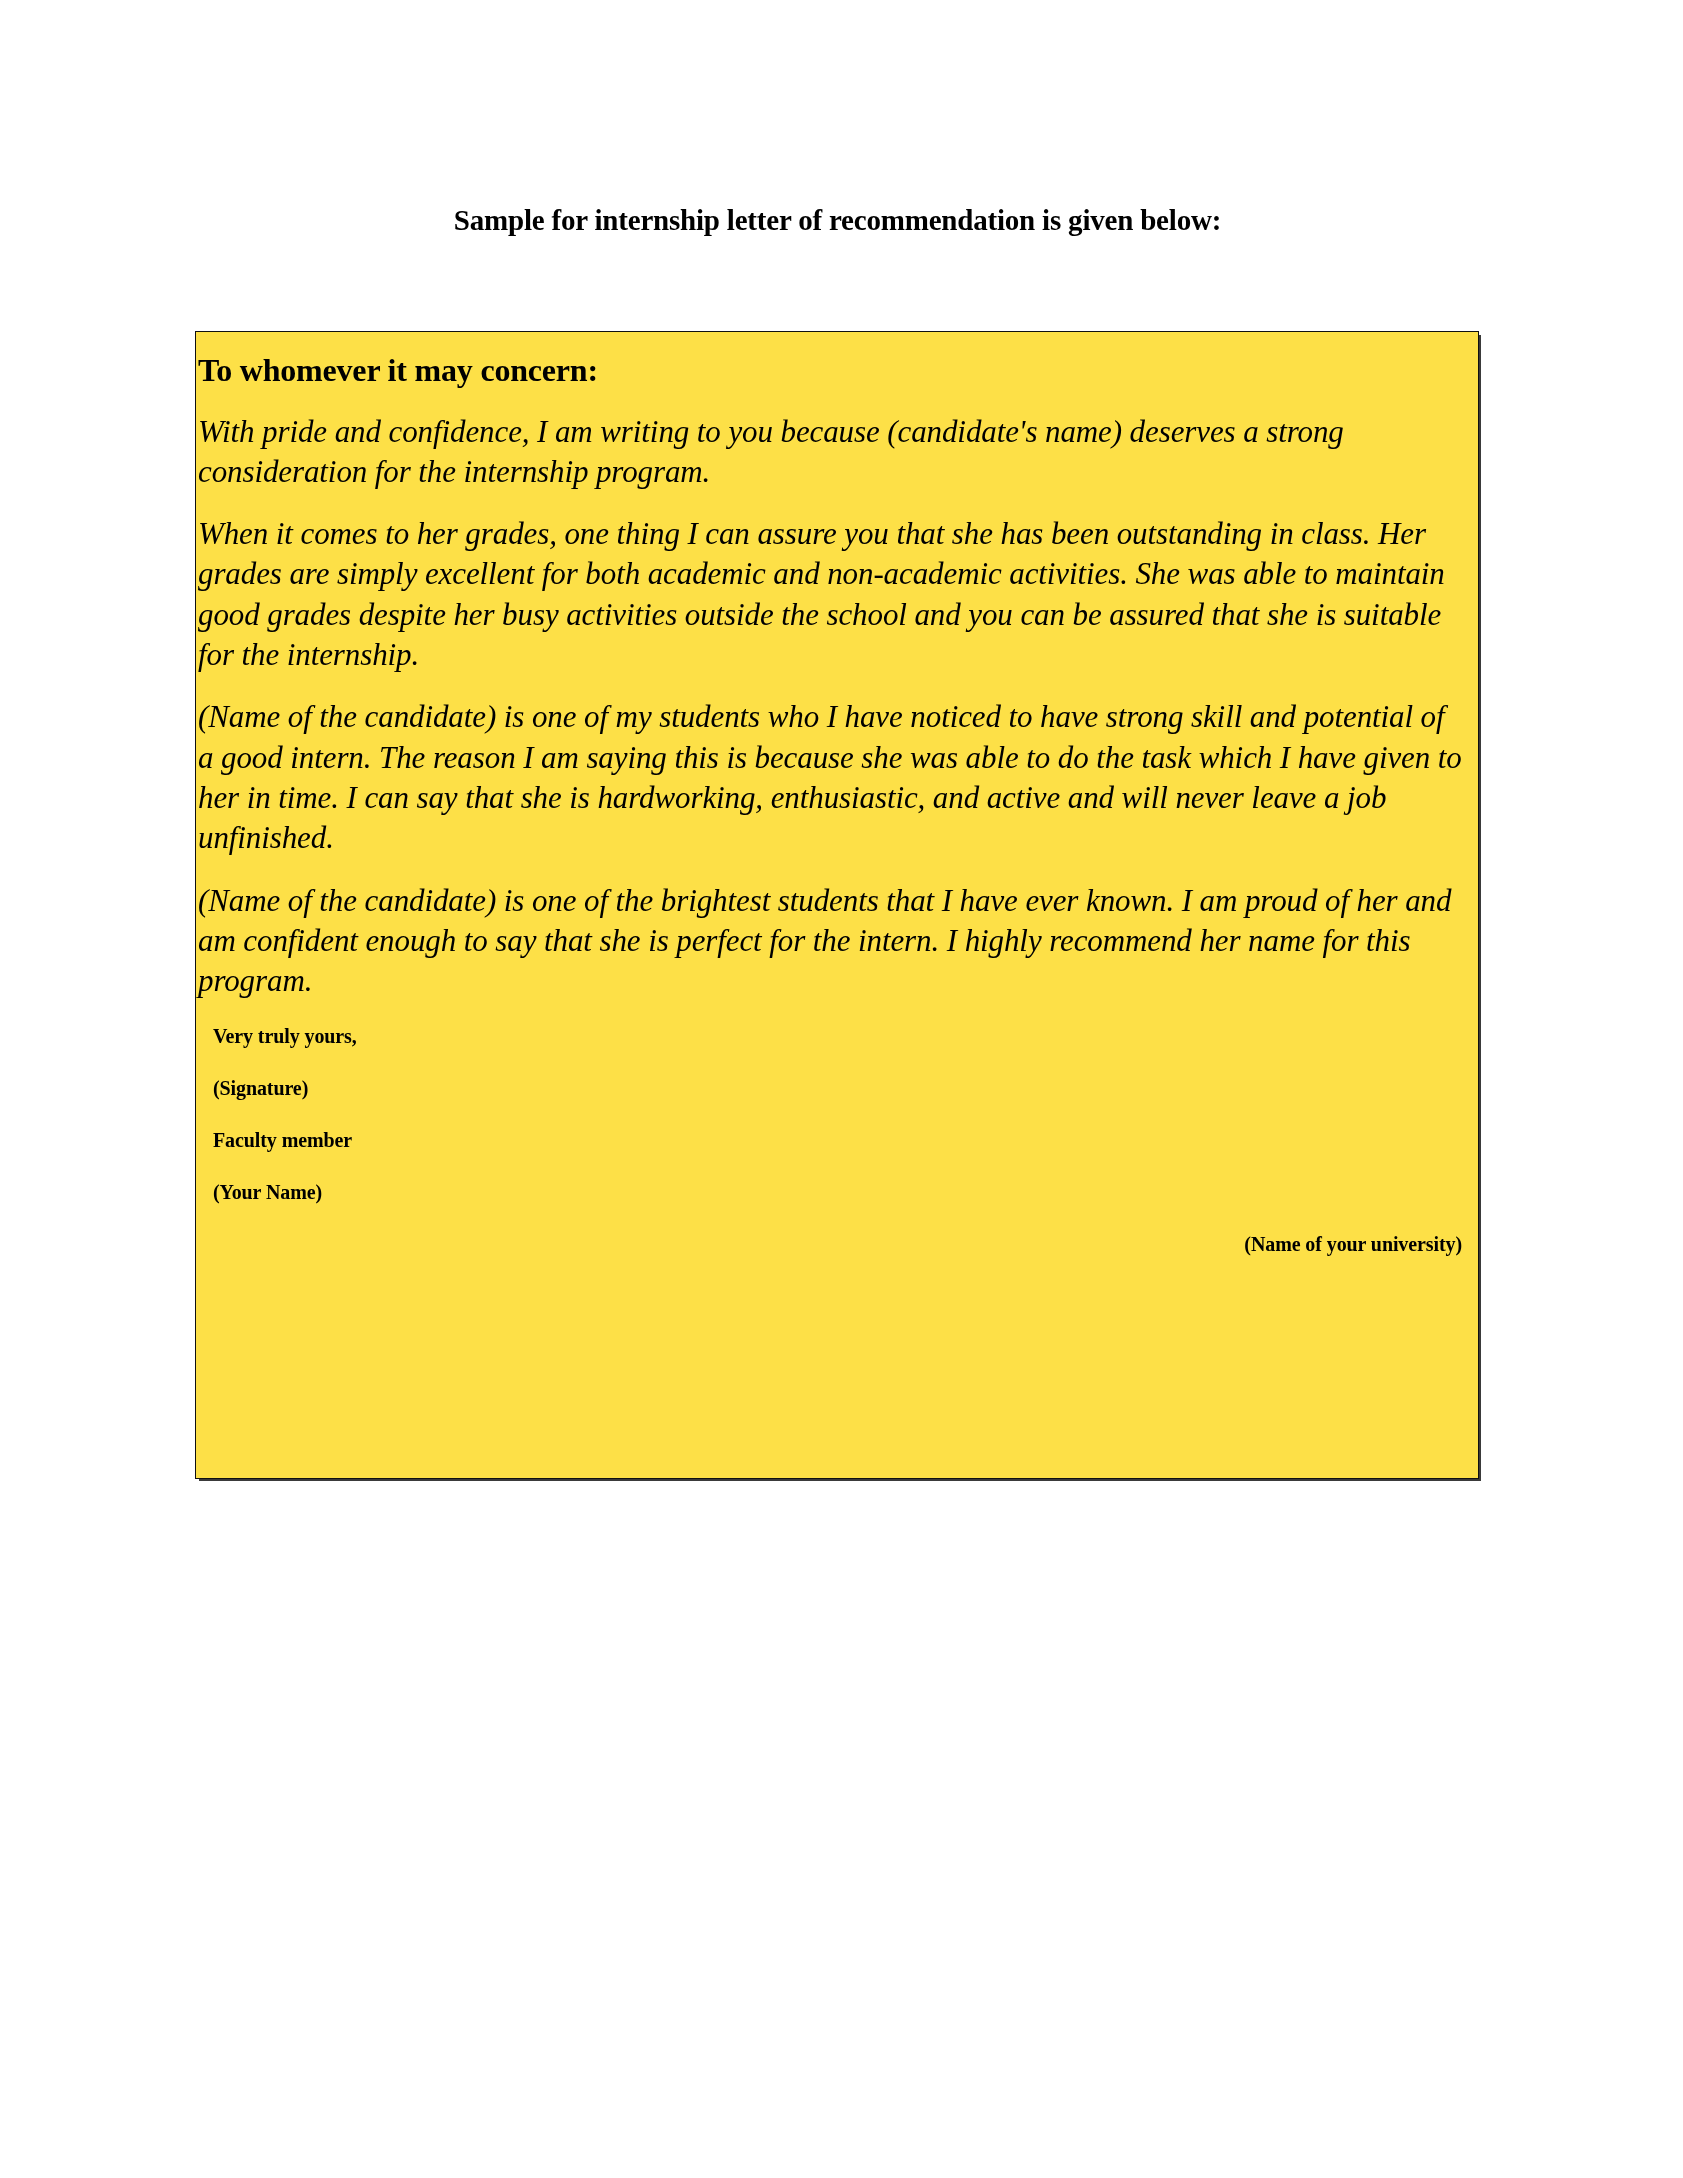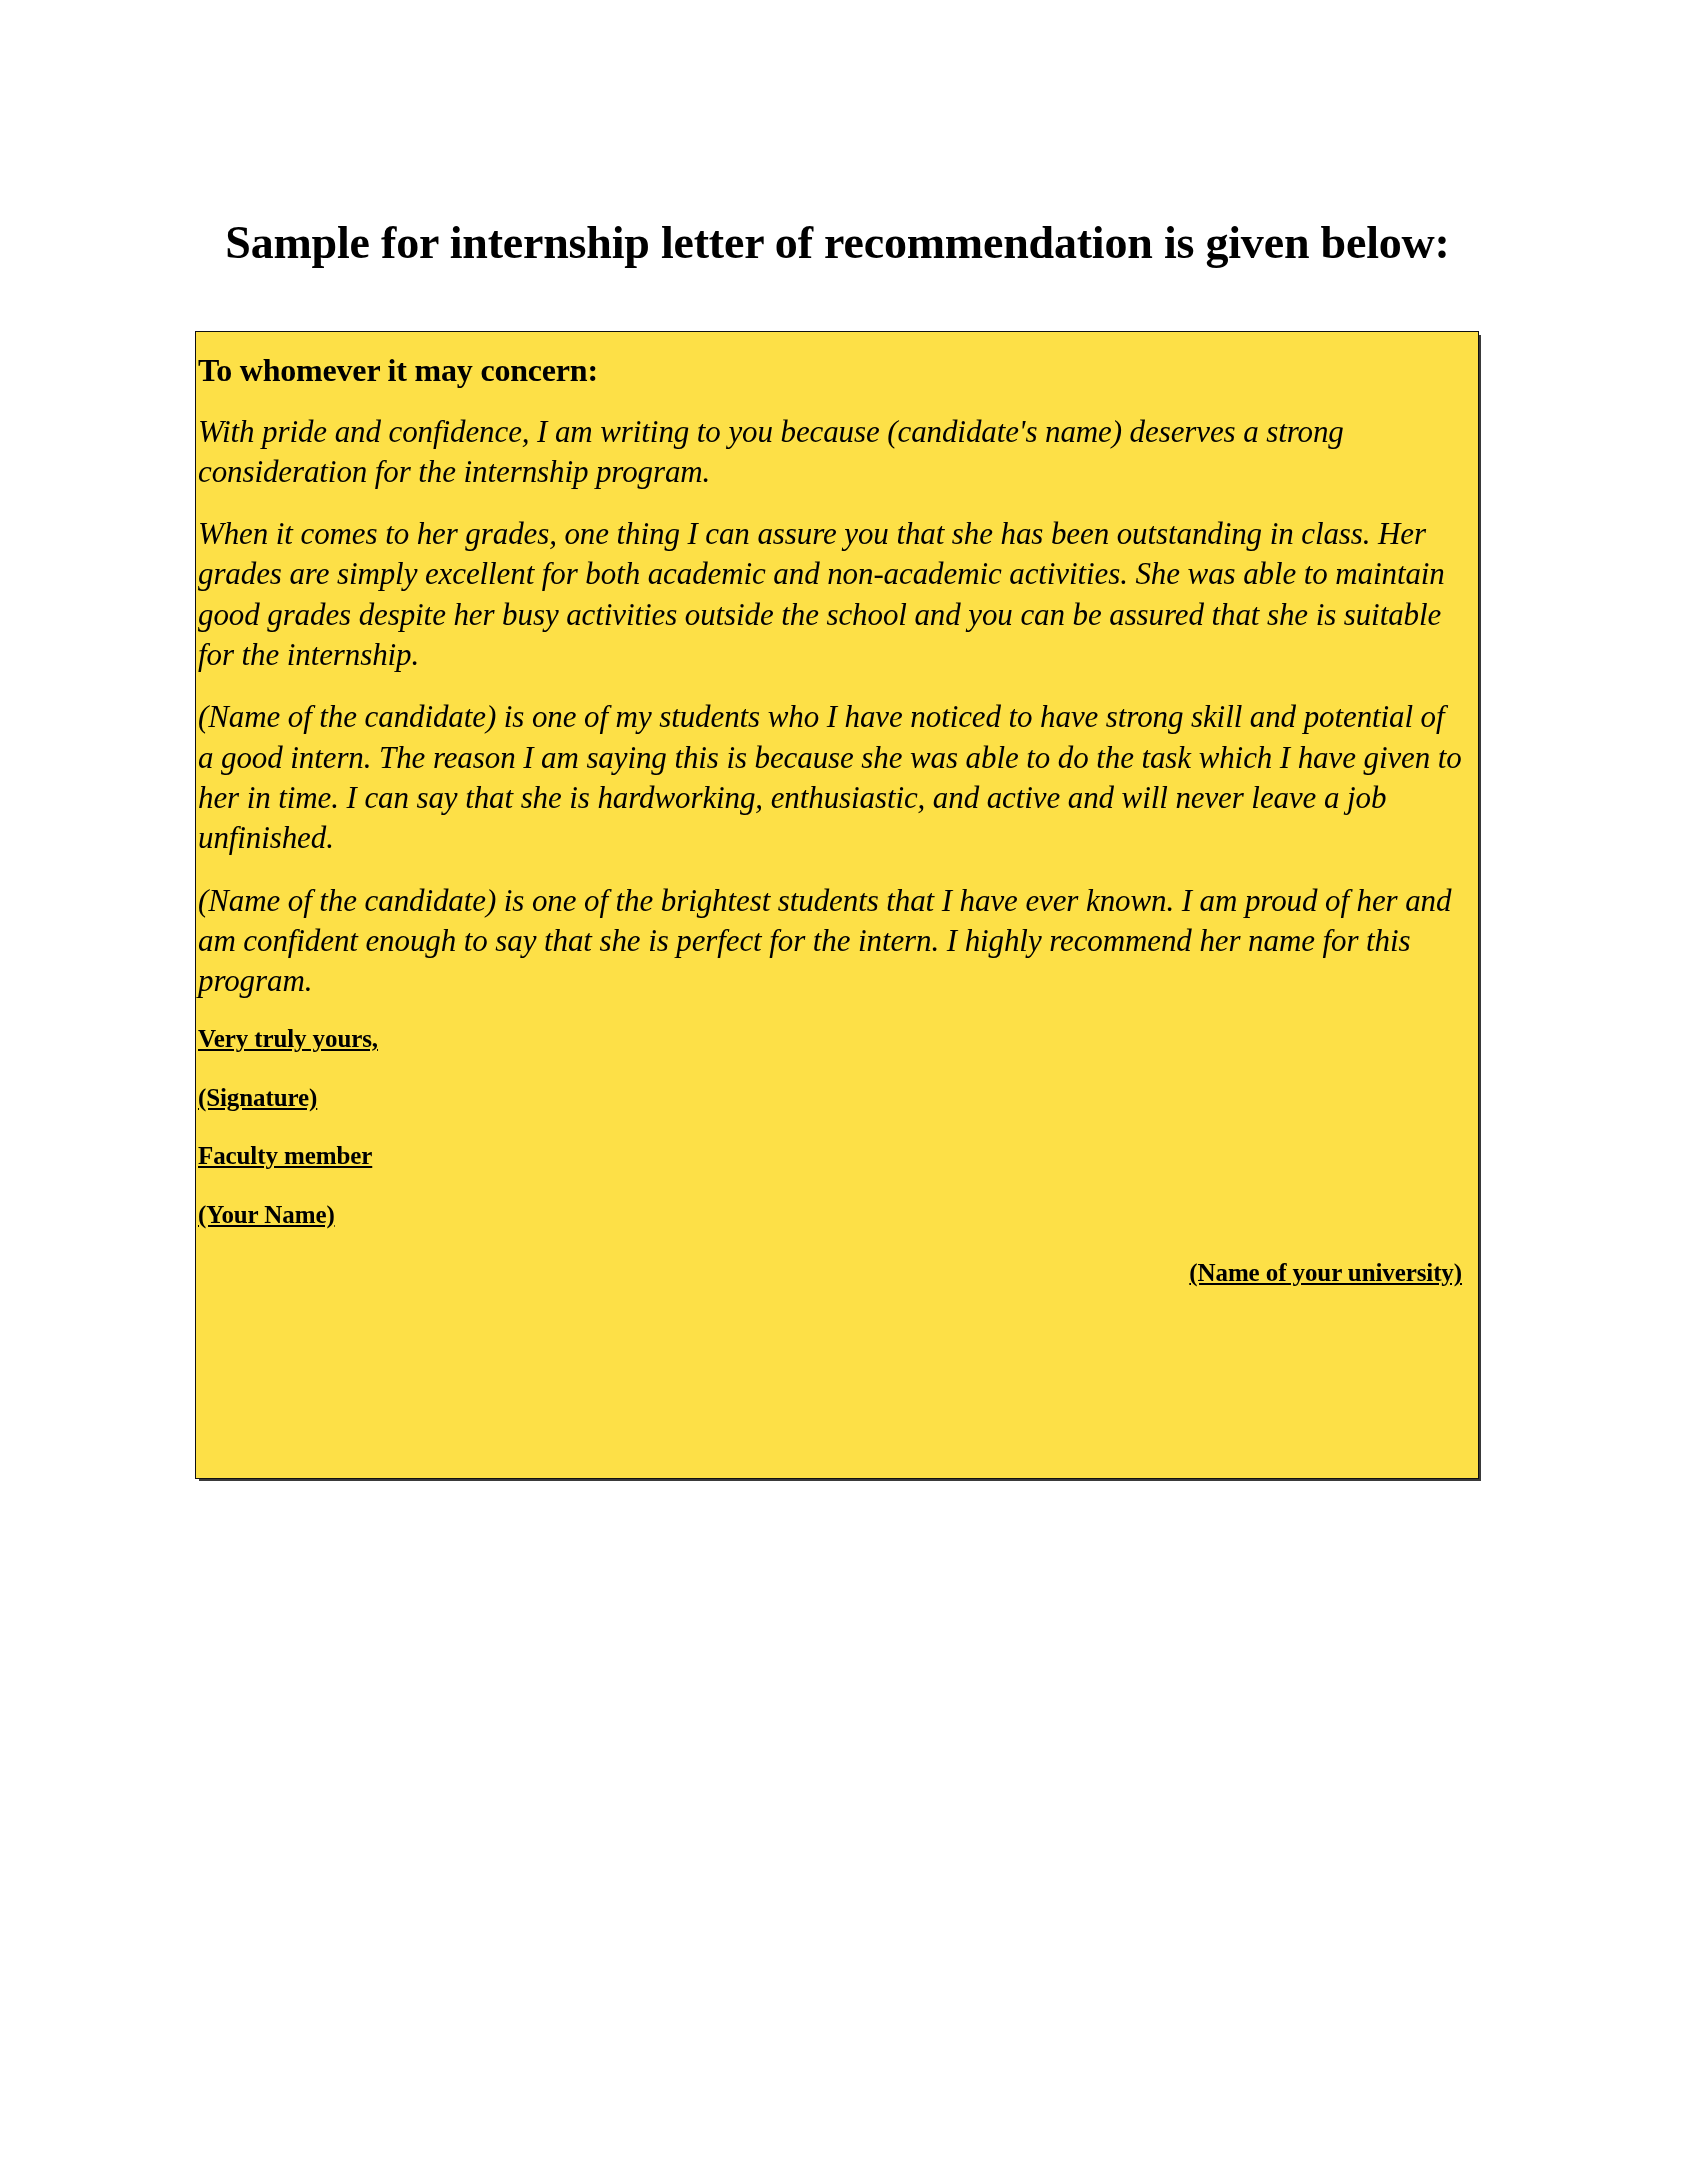--- a/index.html
+++ b/index.html
@@ -25,21 +25,21 @@
 
   
   .doc-title {
     position: absolute;
     left: 194px;
     top: 184px;
     width: 1287px;
     text-align: center;
     font-family: "Liberation Serif", "DejaVu Serif", serif;
     font-weight: bold;
-    font-size: 46px;
+    font-size: 29px;
     line-height: 1.22;
     letter-spacing: -0.2px;
     color: #000000;
   }
 
   
   .letter-box {
     position: absolute;
     left: 195px;
     top: 331px;
@@ -73,25 +73,24 @@
     line-height: 1.30;
     margin: 0 0 22px 0;
     letter-spacing: -0.1px;
     text-align: left;
     font-style: italic;
   }
 
   .sign-line {
     font-family: "Liberation Serif", "DejaVu Serif", serif;
     font-weight: bold;
-    font-size: 25px;
+    font-size: 20px;
     line-height: 1.30;
-    margin: 0 0 26px 0;
+    margin: 0 0 26px 15px;
     letter-spacing: -0.1px;
-    text-decoration: underline;
   }
   .sign-line:last-child {
     margin-bottom: 6px;
     text-align: right;
   }
 </style>
 </head>
 <body>
 
 <div class="page">

